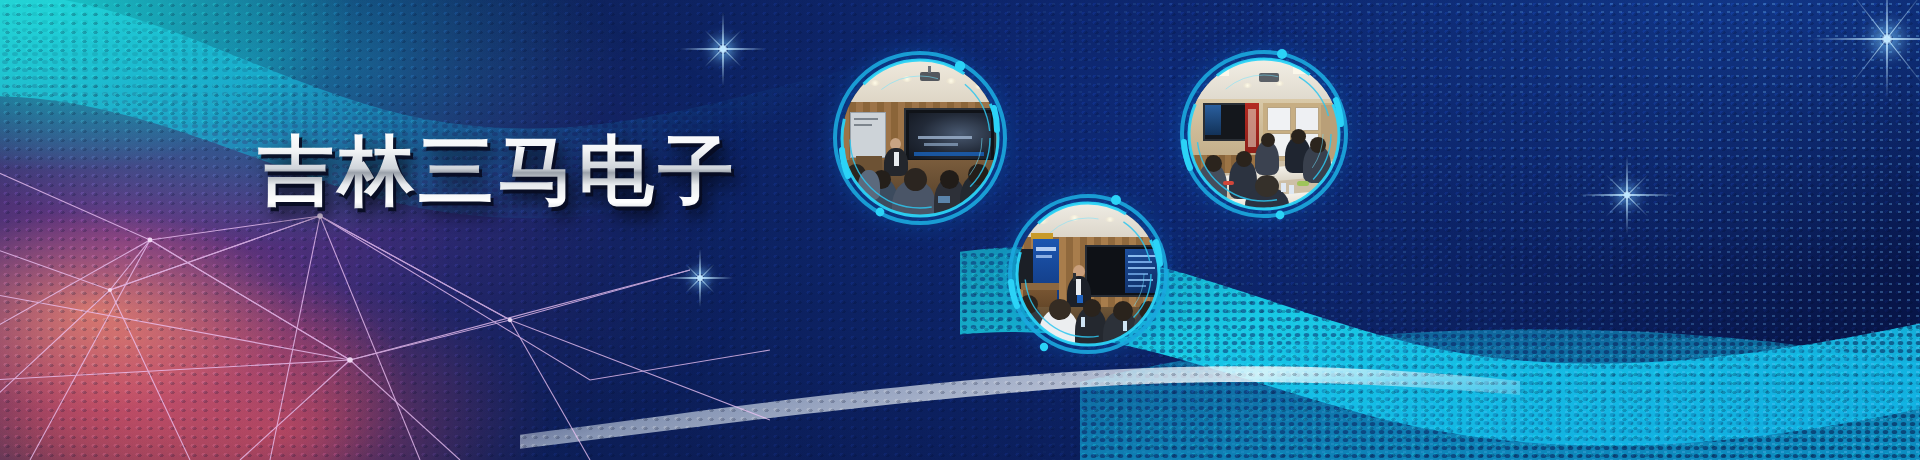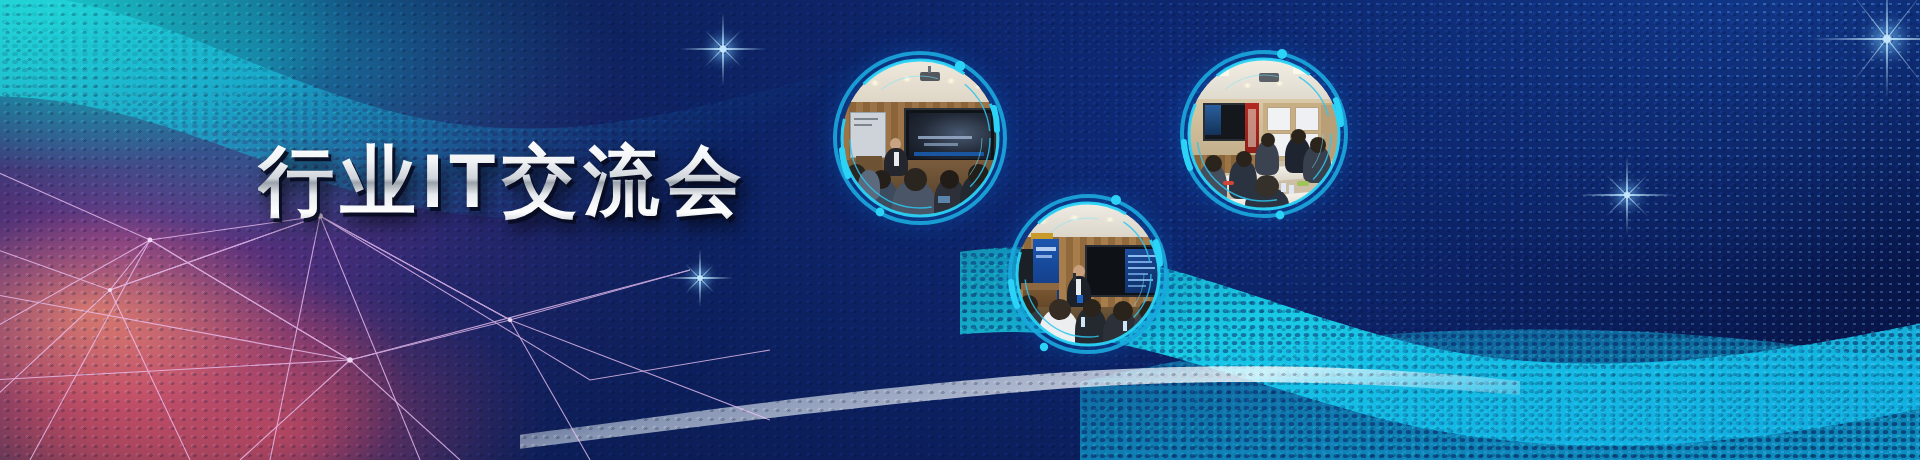--- a/index.html
+++ b/index.html
@@ -243,21 +243,21 @@
 
   <div class="flare" style="left:1592px;top:160px;width:70px;height:70px;">
     <div class="core" style="width:9px;height:9px;box-shadow:0 0 14px 5px rgba(120,200,255,.8);"></div>
     <div class="ray" style="width:96px;height:1.5px;margin-left:-48px;margin-top:-.75px;"></div>
     <div class="ray" style="width:1.5px;height:78px;margin-left:-.75px;margin-top:-39px;background:linear-gradient(180deg,rgba(140,210,255,0),rgba(190,230,255,.9),rgba(140,210,255,0));"></div>
     <div class="ray" style="width:60px;height:1px;margin-left:-30px;margin-top:-.5px;transform:rotate(45deg);"></div>
     <div class="ray" style="width:60px;height:1px;margin-left:-30px;margin-top:-.5px;transform:rotate(-45deg);"></div>
   </div>
 
   <div class="headline">
-    <div class="hl-line l2">行业IT交流会</div>
+    <div class="hl-line l1">吉林三马电子</div>
   </div>
 
   <div class="photo" style="left:828px;top:46px;width:184px;height:184px;">
     <div class="disc" style="left:14px;top:14px;width:156px;height:156px;">
       <div class="scene">
         <div style="position:absolute;inset:0;background:#3a3630;"></div>
 
         <div style="position:absolute;left:0;top:0;width:100%;height:42px;background:linear-gradient(180deg,#efe9dd,#ded6c6);"></div>
         <div class="s-light" style="left:28px;top:20px;width:10px;height:6px;"></div>
         <div class="s-light" style="left:60px;top:16px;width:10px;height:6px;"></div>

